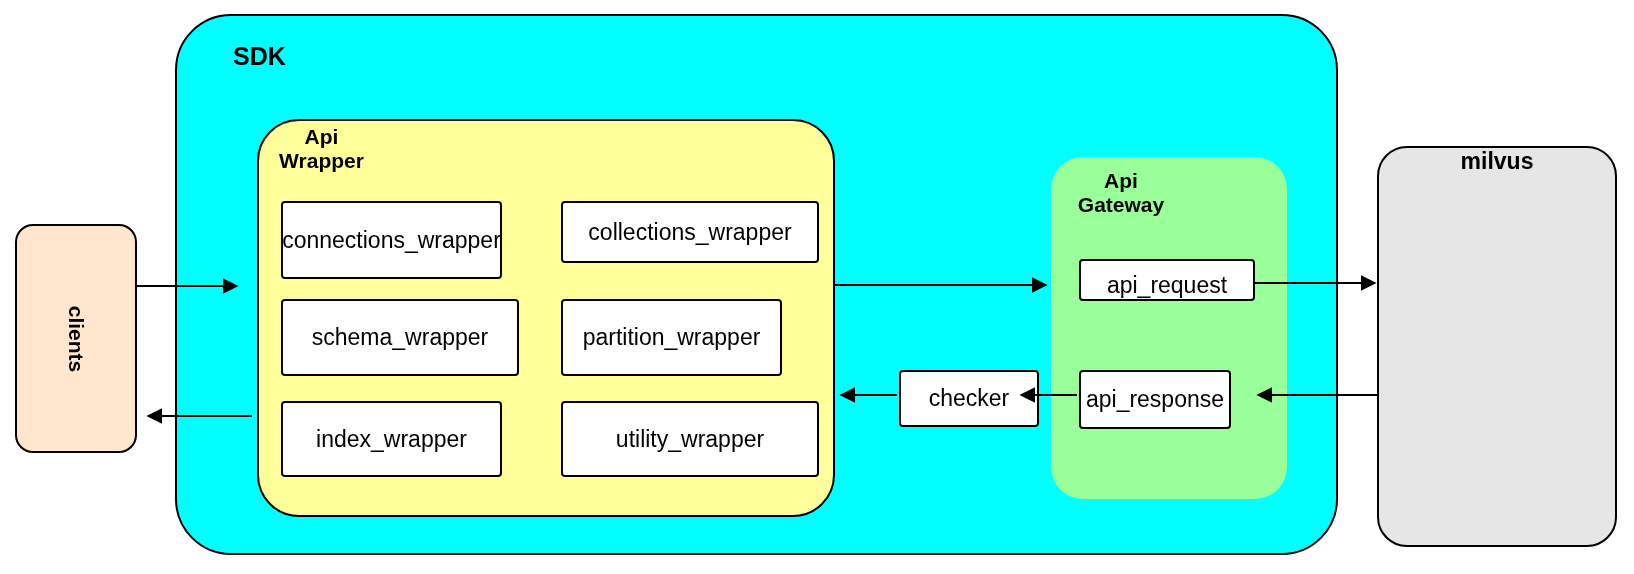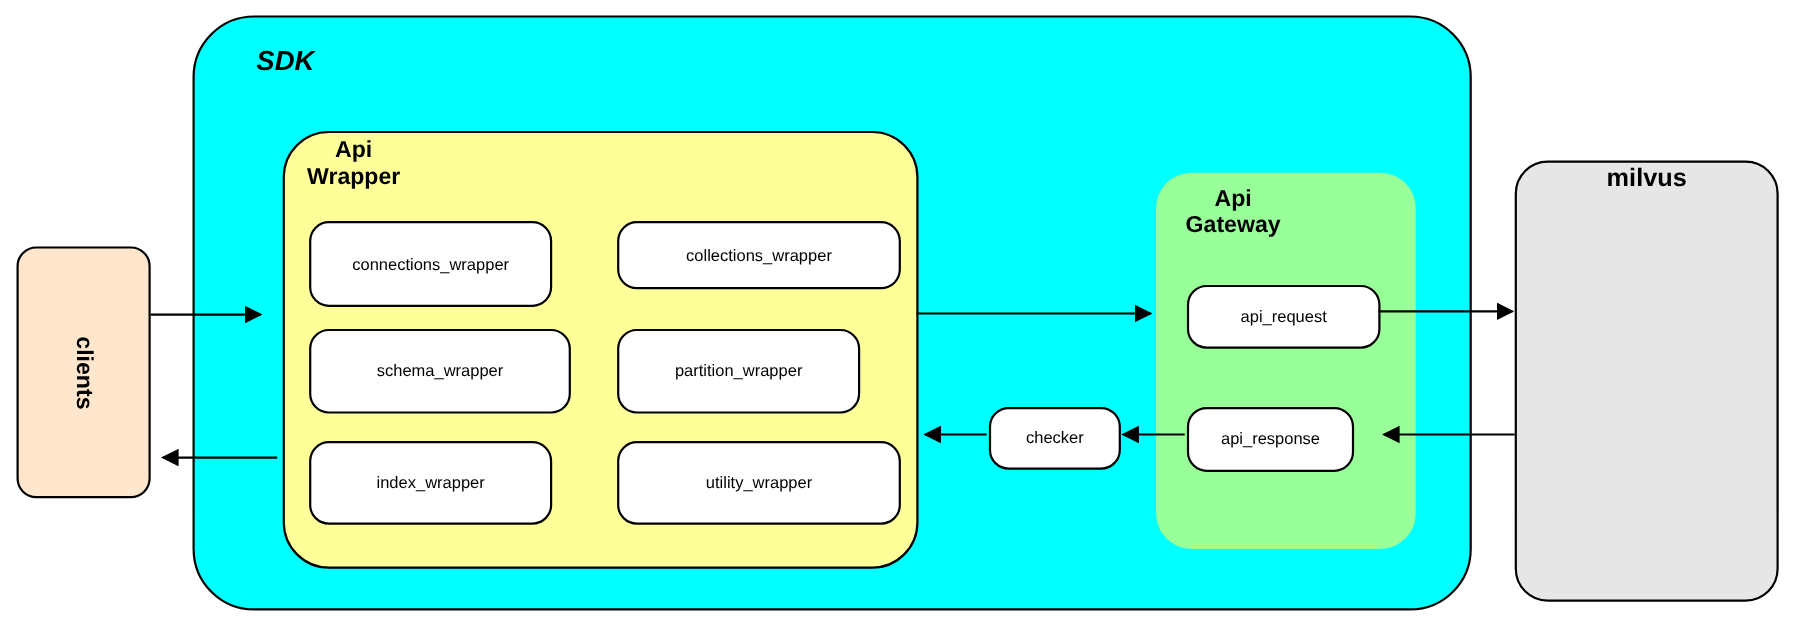--- a/index.html
+++ b/index.html
@@ -38,43 +38,42 @@
     justify-content: center;
   }
   .node-milvus {
     background: var(--color-milvus_fill, #E6E6E6);
     border-radius: 30px;
     display: flex;
     justify-content: center;
   }
   .leaf-box {
     background: var(--color-box_fill, #FFFFFF);
-    border-radius: 18px;
+    border-radius: 4px;
     display: flex;
     align-items: center;
     justify-content: center;
-    font-size: 15px;
+    font-size: 23px;
     white-space: nowrap;
   }
   .title-label {
     position: absolute;
     font-weight: bold;
     font-size: 21px;
     line-height: 1.15;
     white-space: pre-line;
     text-align: center;
   }
   .sdk-label {
     position: absolute;
     left: 56px;
     top: 28px;
     font-weight: bold;
     font-size: 25px;
     line-height: 1;
-    font-style: italic;
   }
   .clients-label {
     font-weight: bold;
     font-size: 21px;
     transform: rotate(90deg);
     white-space: nowrap;
   }
   .milvus-label {
     font-weight: bold;
     font-size: 23px;
@@ -119,29 +118,29 @@
         <span>partition_wrapper</span>
       </div>
       <div class="node leaf-box" style="left:22px;  top:280px; width:221px; height:76px;">
         <span>index_wrapper</span>
       </div>
       <div class="node leaf-box" style="left:302px; top:280px; width:258px; height:76px;">
         <span>utility_wrapper</span>
       </div>
     </div>
 
-    <div class="node leaf-box" style="left:722px; top:354px; width:120px; height:57px;">
+    <div class="node leaf-box" style="left:722px; top:354px; width:140px; height:57px;">
       <span>checker</span>
     </div>
 
     <div class="node container-gateway" style="left:874px; top:141px; width:236px; height:342px;">
       <span class="title-label" style="left:0px; top:12px; width:140px;">Api
 Gateway</span>
 
-      <div class="node leaf-box" style="left:28px; top:102px; width:176px; height:58px;">
+      <div class="node leaf-box" style="left:28px; top:102px; width:176px; height:42px;align-items:flex-end;">
         <span>api_request</span>
       </div>
       <div class="node leaf-box" style="left:28px; top:213px; width:152px; height:59px;">
         <span>api_response</span>
       </div>
     </div>
   </div>
 
   <div class="node node-milvus" style="left:1377px; top:146px; width:240px; height:401px;">
     <span class="milvus-label">milvus</span>

